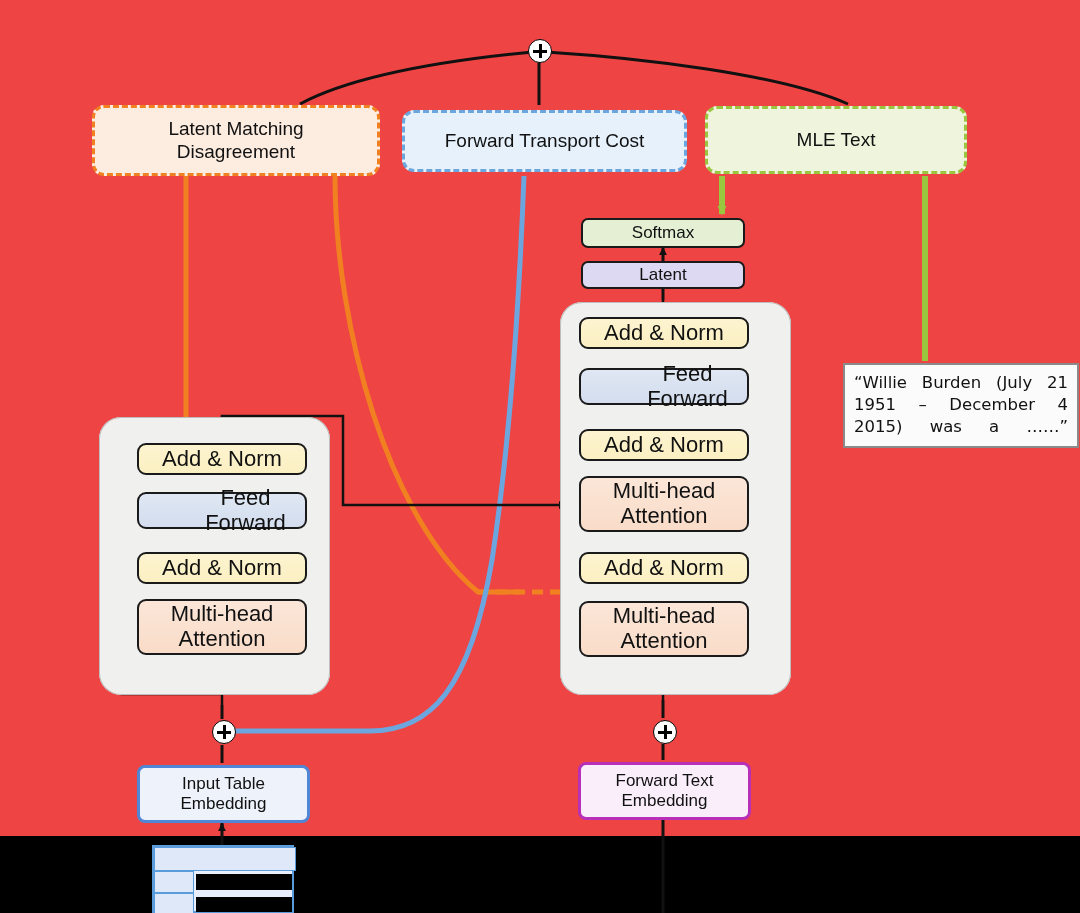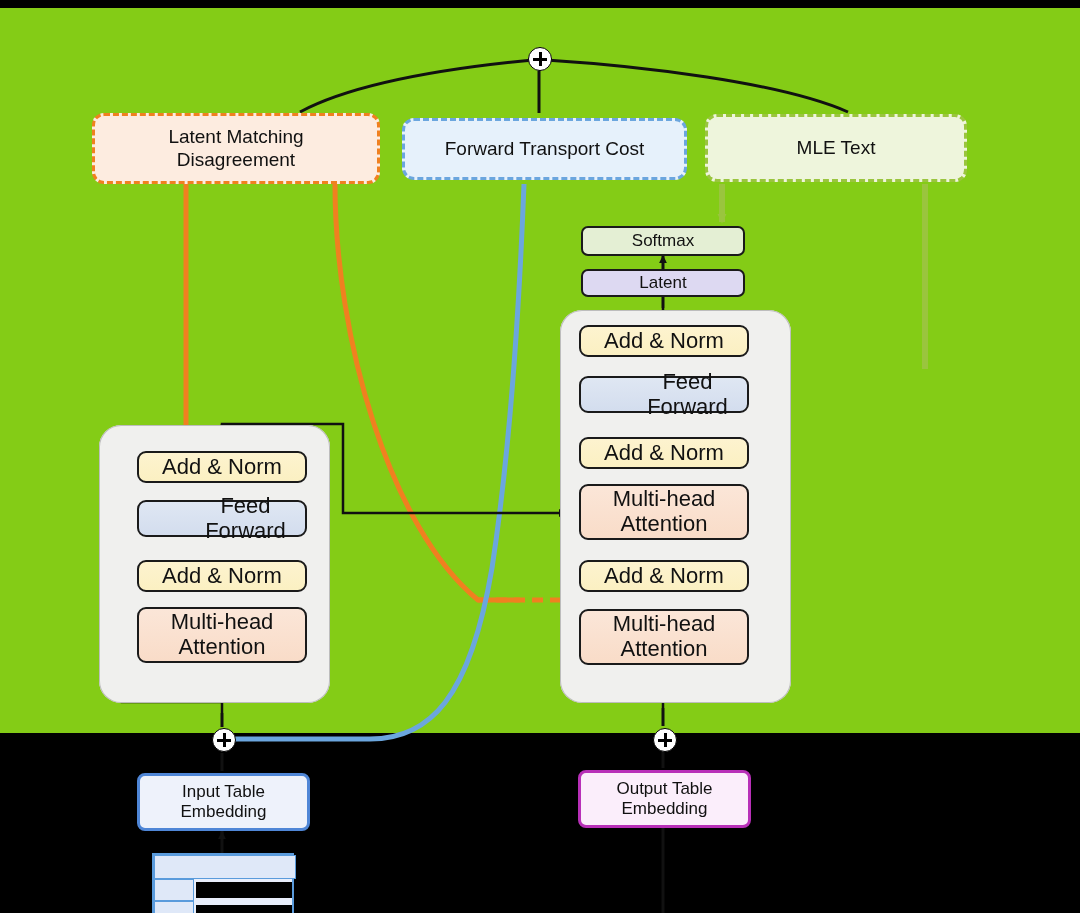--- a/index.html
+++ b/index.html
@@ -1,18 +1,18 @@
 <!DOCTYPE html>
 <html><head>
 <meta charset="utf-8">
 <style>
   html,body{margin:0;padding:0;background:#000;}
   body{width:1080px;height:913px;position:relative;overflow:hidden;
        font-family:"Liberation Sans", sans-serif;}
-  #stage{position:absolute;left:0;top:8px;width:1080px;height:725px;background:#84cc16;}
+  #stage{position:absolute;left:0;top:0;width:1080px;height:836px;background:#ef4444;}
   svg.wires{position:absolute;left:0;top:0;width:1080px;height:913px;pointer-events:none;}
 
   .box{position:absolute;box-sizing:border-box;display:flex;align-items:center;
        justify-content:center;text-align:center;color:#111;line-height:1.18;}
 
   
   .loss{border-radius:12px;border:3px dashed;font-size:19px;}
   .loss.lmd{background:#fdece0;border-color:#f08020;}
   .loss.otc{background:#e6f1fb;border-color:#6ba6de;}
   .loss.mle{background:#eef5dc;border-color:#9ac53e;}
@@ -239,27 +239,30 @@
 
   <div class="emb input" style="left:137px;top:765px;width:173px;height:58px;">
     <span style="display:block">
       <span>Input Table</span><br>
       <span>Embedding</span>
     </span>
   </div>
 
   <div class="emb output" style="left:578px;top:762px;width:173px;height:58px;">
     <span style="display:block">
-      <span>Output Table</span><br>
+      <span>Forward Text</span><br>
       <span>Embedding</span>
     </span>
   </div>
 
   <div class="tbl" style="left:152px;top:845px;width:142px;height:68px;">
     <div class="r" style="left:0;top:0;width:142px;height:24px;"></div>
     <div class="r" style="left:0;top:24px;width:40px;height:22px;"></div>
     <div class="r" style="left:0;top:46px;width:40px;height:22px;"></div>
     <div class="bar" style="left:42px;top:27px;width:96px;height:16px;"></div>
     <div class="bar" style="left:42px;top:50px;width:96px;height:15px;"></div>
   </div>
 
+  <div class="quote" style="left:843px;top:363px;width:236px;height:85px;">
+    <span>“Willie Burden (July 21 1951 – December 4 2015) was a ……”</span>
+  </div>
 
 </div>
 
 </body></html>

